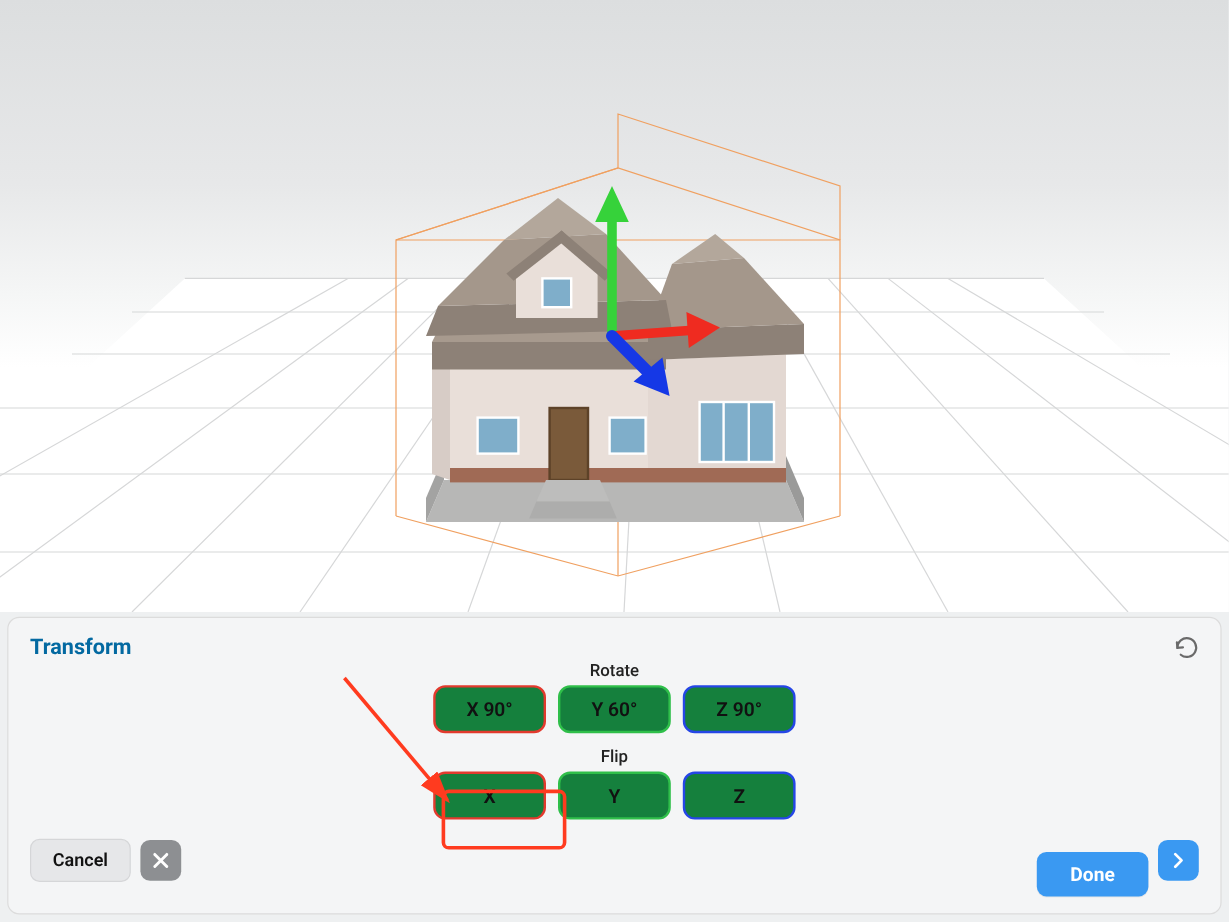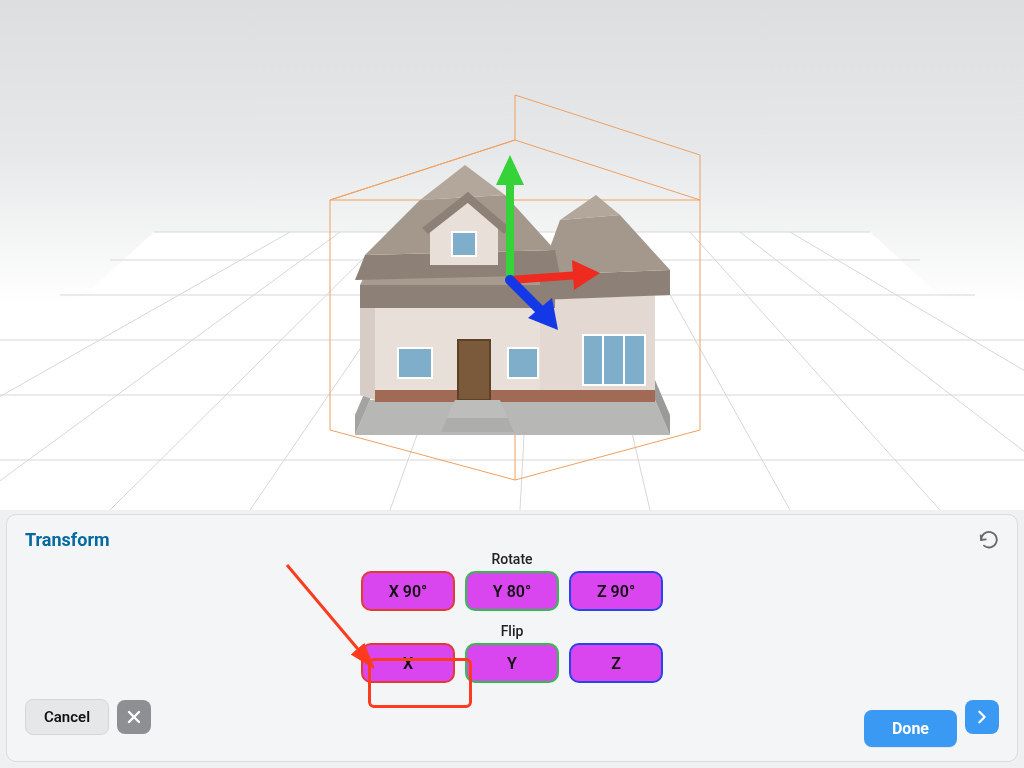--- a/index.html
+++ b/index.html
@@ -30,21 +30,21 @@
     width: 28px; height: 28px; display:flex; align-items:center; justify-content:center;
     color: #6a6a6a; cursor: pointer; border-radius:6px;
   }
   .undo-btn svg { width: 22px; height: 22px; }
 
   .sections { position:absolute; left:0; right:0; top:36px; display:flex; flex-direction:column; align-items:center; gap:2px;}
   .section-label { font-size: 14px; color:#222; font-weight:500; margin-bottom:2px;}
   .btn-row { display:flex; gap:10px; }
   .pill {
     width: 94px; height: 40px;
-    background: #d946ef;
+    background: #15803d;
     border: 2px solid;
     border-radius: 10px;
     display:flex; align-items:center; justify-content:center;
     font-size: 16px; font-weight:600; color:#111;
     cursor:pointer;
   }
   .pill.red   { border-color: #e23a2e; }
   .pill.green { border-color: #2fbf4a; }
   .pill.blue  { border-color: #2546e6; }
 
@@ -189,21 +189,21 @@
     <svg viewBox="0 0 24 24" fill="none" stroke="currentColor" stroke-width="2" stroke-linecap="round">
       <path d="M3.5 13a8.5 8.5 0 1 1 3 6.2"></path>
       <polyline points="3 8 3.5 13 8.5 12.5"></polyline>
     </svg>
   </div>
 
   <div class="sections">
     <div class="section-label">Rotate</div>
     <div class="btn-row">
       <div class="pill red">X  90°</div>
-      <div class="pill green">Y  80°</div>
+      <div class="pill green">Y  60°</div>
       <div class="pill blue">Z  90°</div>
     </div>
 
     <div class="section-label" style="margin-top:10px">Flip</div>
     <div class="btn-row">
       <div class="pill red" id="flip-x">X</div>
       <div class="pill green">Y</div>
       <div class="pill blue">Z</div>
     </div>
   </div>

